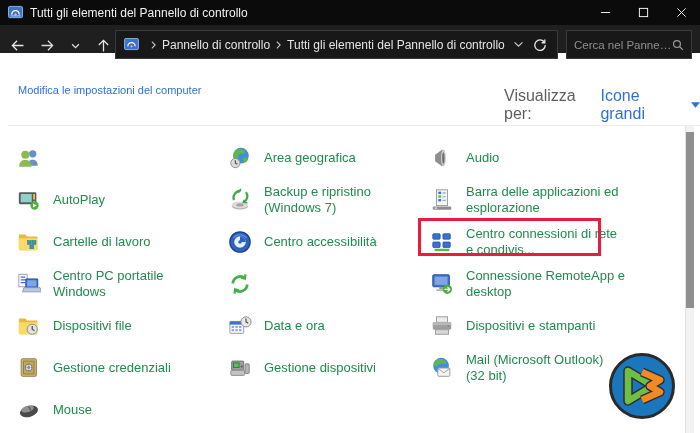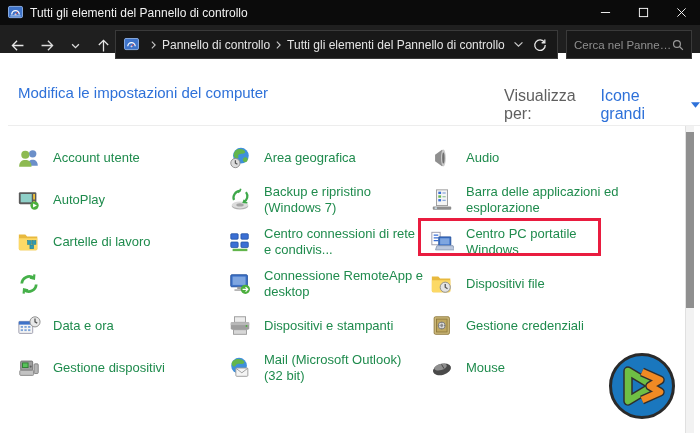--- a/index.html
+++ b/index.html
@@ -35,21 +35,21 @@
   .addr-chevron svg{width:11px;height:7px}.addr-refresh svg{width:14px;height:14px}
   .addr-refresh{margin-right:6px}
   .search-box{position:absolute;left:566px;top:5px;width:126px;height:29px;background:#181818;
               border:1px solid #3a3a3a;box-sizing:border-box;display:flex;align-items:center;
               color:#8f8f8f;font-size:11.5px;padding:0 7px;white-space:nowrap;overflow:hidden}
   .search-ph{flex:1;overflow:hidden;text-overflow:ellipsis}
   .search-ic{width:12px;height:12px;flex:0 0 12px}
   .search-ic svg{width:12px;height:12px;display:block}
 
   
-  .page-title{position:absolute;left:18px;top:84px;font-size:15px;color:var(--blue);cursor:pointer}
+  .page-title{position:absolute;left:18px;top:84px;font-size:11px;color:var(--blue);cursor:pointer}
   .view-by{position:absolute;left:504px;top:87px;display:flex;align-items:center;gap:9px;font-size:16px;color:#5f5f5f}
   .view-value{color:var(--blue);display:flex;align-items:center;gap:21px;cursor:pointer}
   .view-caret svg{width:9px;height:6px;display:block}
   .separator{position:absolute;left:8px;right:0;top:125px;height:1px;background:#ededed}
 
   
   .items-grid{position:absolute;left:17px;top:137px;width:666px;display:grid;
               grid-template-columns:211px 202px 1fr;grid-auto-rows:42px}
   .item{display:flex;align-items:center;cursor:pointer}
   .item-icon{width:24px;height:24px;flex:0 0 24px;margin-right:12px}
@@ -186,21 +186,20 @@
 <div class="items-grid">
     <div class="item col0">
       <span class="item-icon">
         <svg viewBox="0 0 26 26">
           <circle cx="17" cy="8.5" r="4" fill="#6b8fc9"></circle>
           <path d="M11.5 21.5c0-4.7 2.6-6.6 5.5-6.6s5.5 1.9 5.5 6.6z" fill="#6b8fc9"></path>
           <circle cx="9" cy="9.5" r="4.4" fill="#8dba52"></circle>
           <path d="M2.3 22.5c0-5.2 3-7.2 6.7-7.2s6.7 2 6.7 7.2z" fill="#8dba52"></path>
         </svg>
       </span>
-      <span class="item-label">Account utente</span>
     </div>
     <div class="item col1">
       <span class="item-icon">
         <svg viewBox="0 0 26 26">
           <circle cx="14" cy="10.5" r="8.5" fill="#3f8fdb"></circle>
           <path d="M8.5 4.5c3-2 8-1.8 9.7 1 1.1 2-1.2 3-3.2 3s-4.8 1-3.8 3-2 3-4 1-0.7-6.3 1.3-8z" fill="#62b54c"></path>
           <path d="M17.5 12.5c2-1 4 .2 3.9 2.1-.1 2-2.2 3.6-4 2.6s-1.9-3.7.1-4.7z" fill="#62b54c"></path>
           <circle cx="8" cy="18.5" r="5" fill="#dcdcdc" stroke="#8a8a8a"></circle>
           <path d="M8 15.5v3l2.2 1.2" stroke="#555" stroke-width="1.3" fill="none"></path>
         </svg>
@@ -268,20 +267,32 @@
           <path d="M2 5h7l2 2h11v13.5a1.5 1.5 0 0 1-1.5 1.5h-17A1.5 1.5 0 0 1 2 20.5z" fill="#e8b93e"></path>
           <path d="M2 9h20v11.5a1.5 1.5 0 0 1-1.5 1.5h-17A1.5 1.5 0 0 1 2 20.5z" fill="#fcd966"></path>
           <g fill="#2f9bb5" stroke="#1c7a92" stroke-width=".6">
             <rect x="11.5" y="11.5" width="4" height="4"></rect>
             <rect x="16.5" y="11.5" width="4" height="4"></rect>
             <rect x="14" y="16.3" width="4" height="4"></rect>
           </g>
         </svg>
       </span>
       <span class="item-label">Cartelle di lavoro</span>
+    </div>
+    <div class="item col2">
+      <span class="item-icon">
+        <svg viewBox="0 0 26 26">
+          <circle cx="13" cy="13" r="11" fill="#2c63c0" stroke="#1a3f8f" stroke-width="1.4"></circle>
+          <circle cx="13" cy="13" r="6.3" fill="#e9eef8"></circle>
+          <path d="M13 13V6.7A6.3 6.3 0 0 1 19.3 13z" fill="#2c63c0"></path>
+          <circle cx="13" cy="13" r="1.9" fill="#2c63c0"></circle>
+          <path d="M6 8.5a9 9 0 0 1 14 0" fill="none" stroke="#6f9be0" stroke-width="1.2" opacity=".8"></path>
+        </svg>
+      </span>
+      <span class="item-label">Centro accessibilità</span>
     </div>
     <div class="item col0">
       <span class="item-icon">
         <svg viewBox="0 0 26 26">
           <g fill="#3b6fd4" stroke="#1d4fa0" stroke-width=".8">
             <rect x="3" y="4" width="8" height="6" rx="1"></rect>
             <rect x="14" y="4" width="8" height="6" rx="1"></rect>
             <rect x="3" y="13" width="8" height="6" rx="1"></rect>
             <rect x="14" y="13" width="8" height="6" rx="1"></rect>
           </g>

